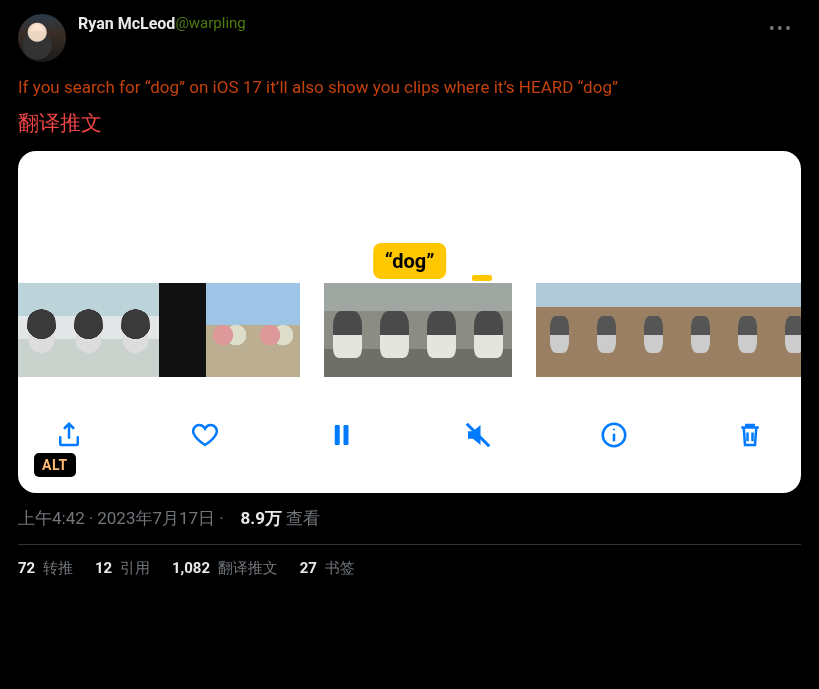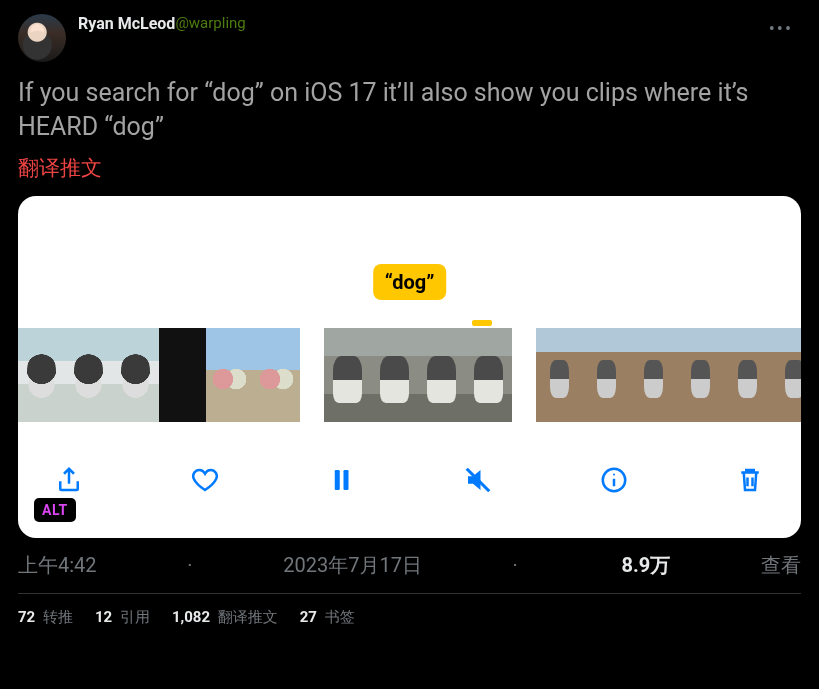--- a/index.html
+++ b/index.html
@@ -25,21 +25,21 @@
   .avatar::after {
     content: ""; position: absolute; inset: 0;
     background: radial-gradient(circle at 40% 38%, rgba(255,230,210,0.9) 0 9px, transparent 10px),
                 radial-gradient(circle at 40% 65%, #333 0 14px, transparent 15px);
   }
   .name-col { display: flex; flex-direction: row; line-height: 1.25; }
   .display-name { font-weight: 700; font-size: 16px; color: #e7e9ea; }
   .handle { font-size: 15px; color: #4d7c0f; }
   .more { margin-left: auto; color: #71767b; font-size: 18px; letter-spacing: 2px; padding: 4px 8px; cursor: pointer; }
 
-  .tweet-text { margin-top: 14px; font-size: 25px; line-height: 1.35; color: #a3a3a3; }
+  .tweet-text { margin-top: 14px; font-size: 17px; line-height: 1.35; color: #c2410c; }
   .translate-link { margin-top: 10px; color: #ef4444; font-size: 21px; cursor: pointer; }
 
   .media-card {
     margin-top: 14px;
     background: #fff;
     border-radius: 18px;
     overflow: hidden;
     position: relative;
     height: 342px;
     display: flex;
@@ -47,21 +47,21 @@
   }
   .media-top {
     flex: 0 0 132px;
     position: relative;
     display: flex;
     align-items: flex-end;
     justify-content: center;
   }
   .dog-label {
     position: absolute;
-    bottom: 28px;
+    bottom: 4px;
     left: 50%;
     transform: translateX(-50%);
     background: #ffc700;
     color: #000;
     font-weight: 700;
     font-size: 20px;
     padding: 6px 12px;
     border-radius: 8px;
   }
   .tick-mark {
@@ -139,28 +139,28 @@
   }
   .tb-icon {
     width: 34px; height: 34px; color: #007aff;
     display: flex; align-items: center; justify-content: center;
     cursor: pointer;
   }
   .tb-icon svg { width: 30px; height: 30px; stroke: currentColor; fill: none; stroke-width: 2; }
 
   .alt-badge {
     position: absolute; left: 16px; bottom: 16px;
-    background: #000; color: #d946ef; font-weight: 700;
+    background: #000; color: #fdba74; font-weight: 700;
     font-size: 14px; padding: 4px 8px; border-radius: 5px;
     letter-spacing: 0.5px;
   }
 
   .meta-row {
-    margin-top: 14px; color: #71767b; font-size: 20px;
-    display: flex; align-items: baseline; gap: 4px; justify-content: space-between;
+    margin-top: 14px; color: #71767b; font-size: 17px;
+    display: flex; align-items: baseline; gap: 4px;
   }
   .meta-row .views-num { color: #e7e9ea; font-weight: 700; margin-left: 13px; }
   .divider { border: none; border-top: 1px solid #2f3336; margin-top: 14px; }
 
   .stats {
     display: flex; gap: 22px; margin-top: 14px;
     color: #71767b; font-size: 15px;
   }
   .stats .num { color: #e7e9ea; font-weight: 700; margin-right: 4px; }
   .stats span { cursor: pointer; }

